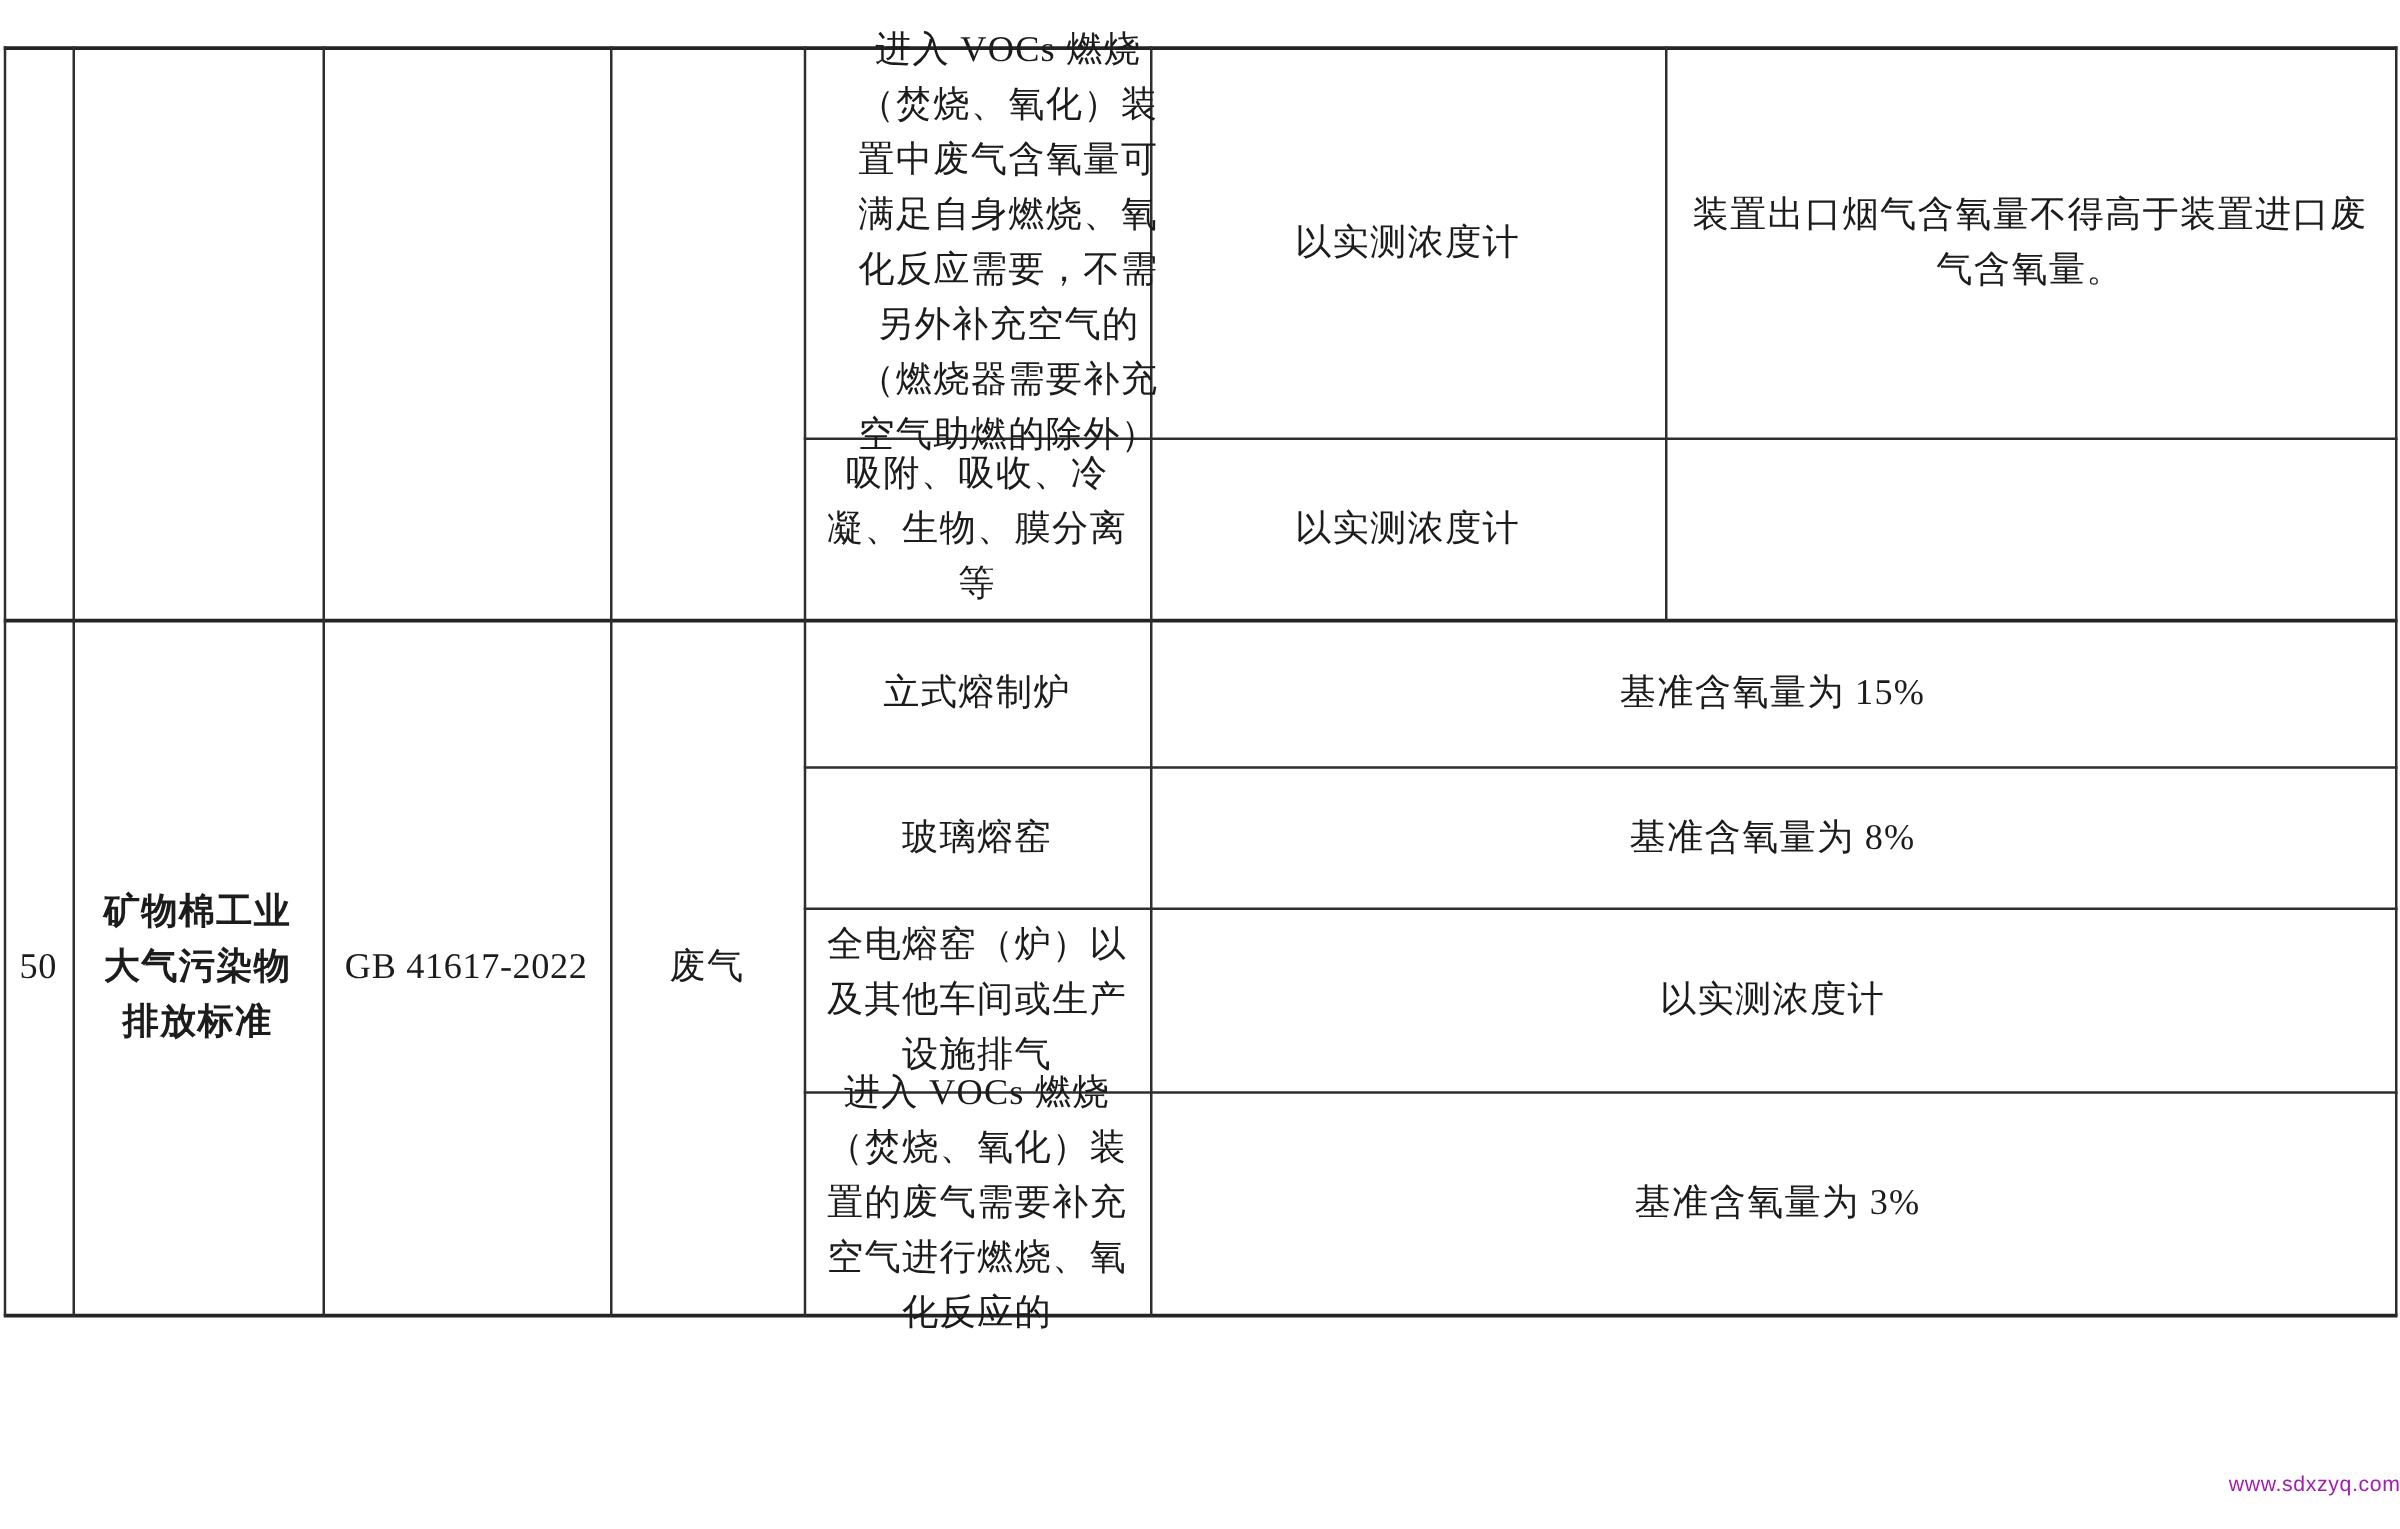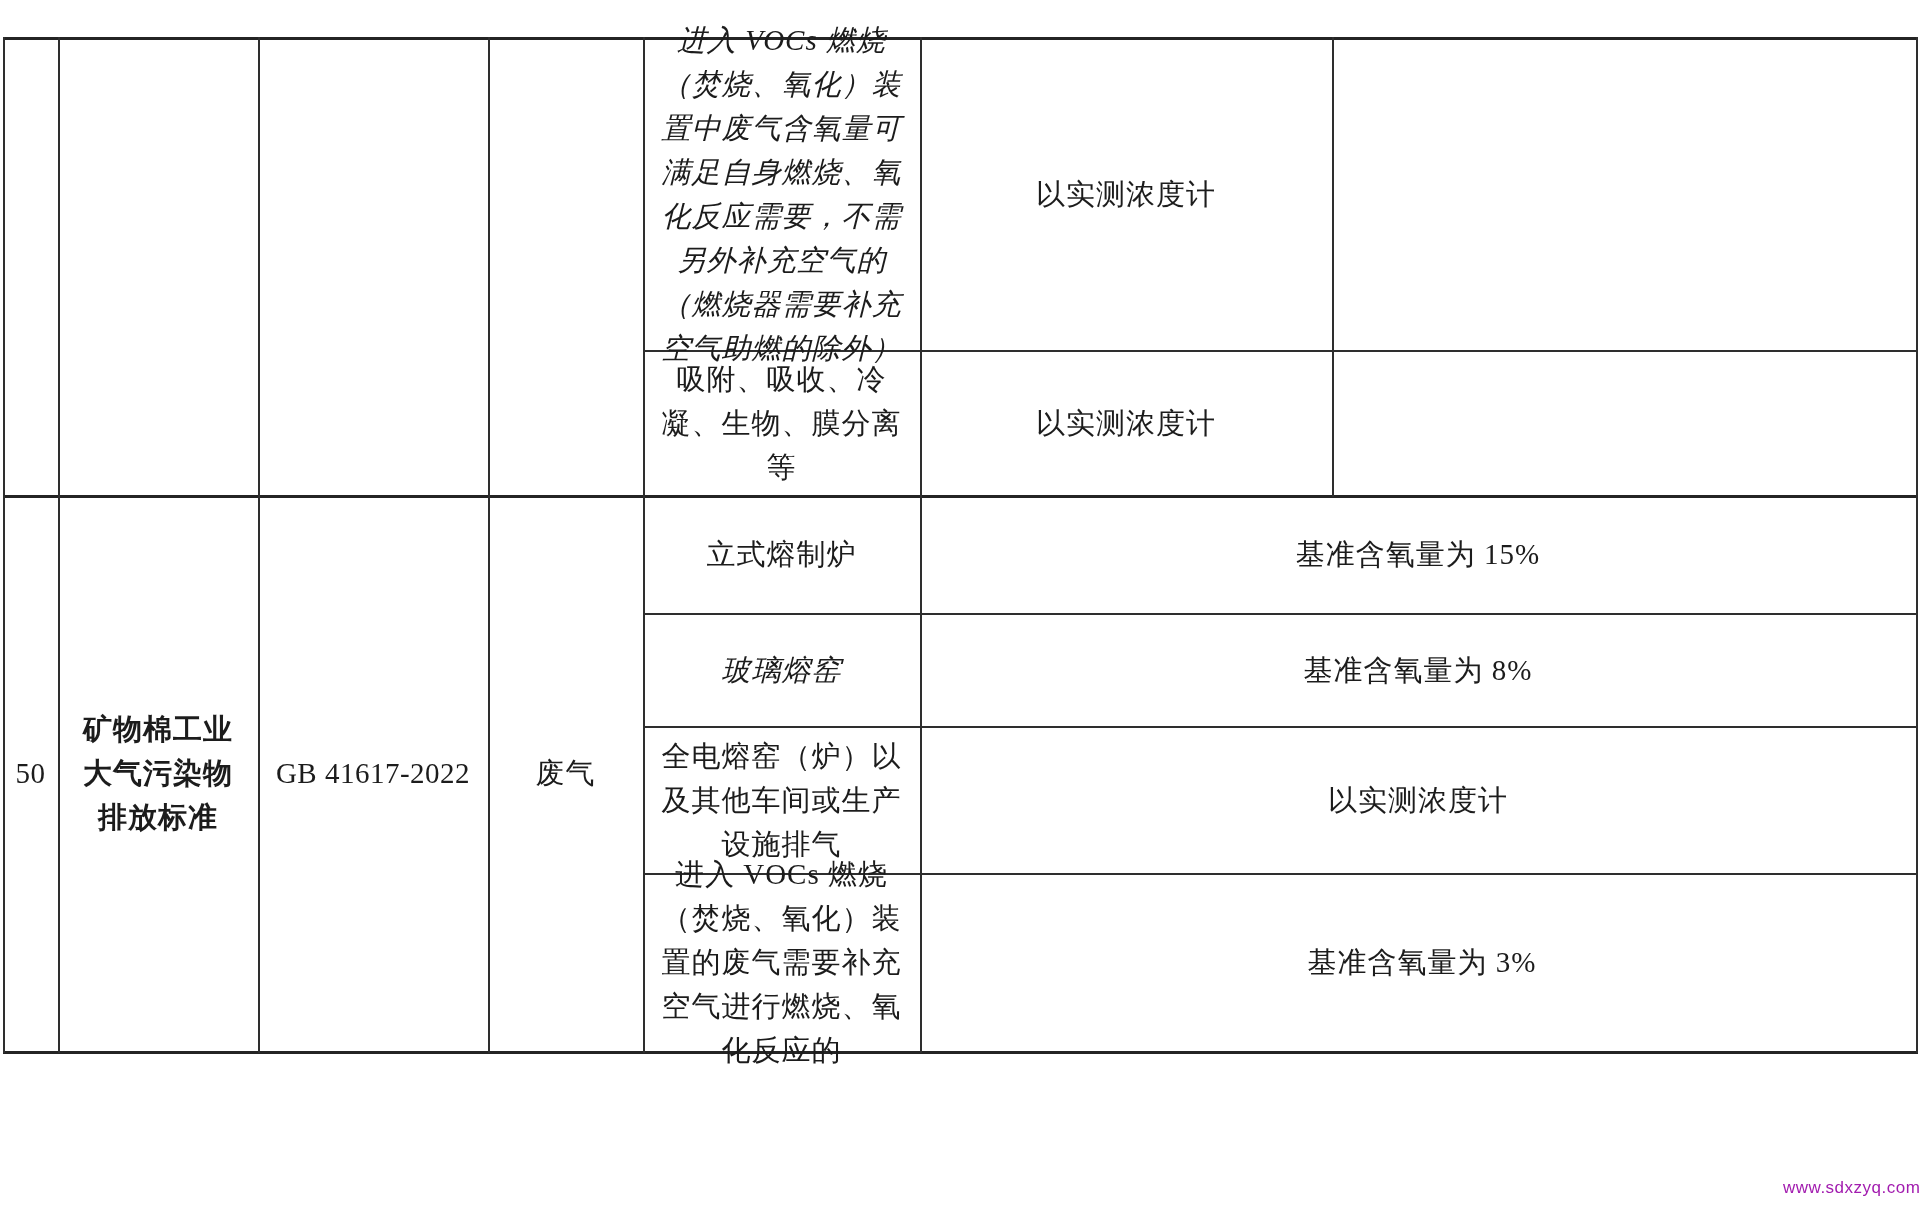--- a/index.html
+++ b/index.html
@@ -54,25 +54,28 @@
 
   <div class="vline" style="left:3px;top:37px;height:1016px;"></div>
   <div class="vline" style="left:58px;top:37px;height:1016px;"></div>
   <div class="vline" style="left:258px;top:37px;height:1016px;"></div>
   <div class="vline" style="left:488px;top:37px;height:1016px;"></div>
   <div class="vline" style="left:643px;top:37px;height:1016px;"></div>
   <div class="vline" style="left:920px;top:37px;height:1016px;"></div>
   <div class="vline" style="left:1332px;top:37px;height:460px;"></div>
   <div class="vline" style="left:1916px;top:37px;height:1016px;"></div>
 
-  <div class="cell" style="left:645px;top:39px;width:273px;height:309px;font-style:italic;">
+  <div class="cell" style="left:670px;top:39px;width:273px;height:309px;">
     <span class="txt">进入 VOCs 燃烧（焚烧、氧化）装置中废气含氧量可满足自身燃烧、氧化反应需要，不需另外补充空气的（燃烧器需要补充空气助燃的除外）</span>
   </div>
   <div class="cell" style="left:922px;top:39px;width:408px;height:309px;">
     <span class="txt">以实测浓度计</span>
+  </div>
+  <div class="cell" style="left:1334px;top:39px;width:580px;height:309px;">
+    <span class="txt">装置出口烟气含氧量不得高于装置进口废气含氧量。</span>
   </div>
 
   <div class="cell" style="left:645px;top:352px;width:273px;height:141px;">
     <span class="txt">吸附、吸收、冷凝、生物、膜分离等</span>
   </div>
   <div class="cell" style="left:922px;top:352px;width:408px;height:141px;">
     <span class="txt">以实测浓度计</span>
   </div>
   <div class="cell" style="left:1334px;top:352px;width:580px;height:141px;">
     <span class="txt"></span>
@@ -91,21 +94,21 @@
     <span class="txt">立式熔制炉</span>
   </div>
 
   <div class="cell" style="left:490px;top:497px;width:151px;height:552px;">
     <span class="txt">废气</span>
   </div>
   <div class="cell" style="left:922px;top:497px;width:992px;height:114px;">
     <span class="txt">基准含氧量为 15%</span>
   </div>
 
-  <div class="cell" style="left:645px;top:615px;width:273px;height:109px;font-style:italic;">
+  <div class="cell" style="left:645px;top:615px;width:273px;height:109px;">
     <span class="txt">玻璃熔窑</span>
   </div>
   <div class="cell" style="left:922px;top:615px;width:992px;height:109px;">
     <span class="txt">基准含氧量为 8%</span>
   </div>
 
   <div class="cell" style="left:645px;top:728px;width:273px;height:143px;">
     <span class="txt">全电熔窑（炉）以及其他车间或生产设施排气</span>
   </div>
   <div class="cell" style="left:922px;top:728px;width:992px;height:143px;">

